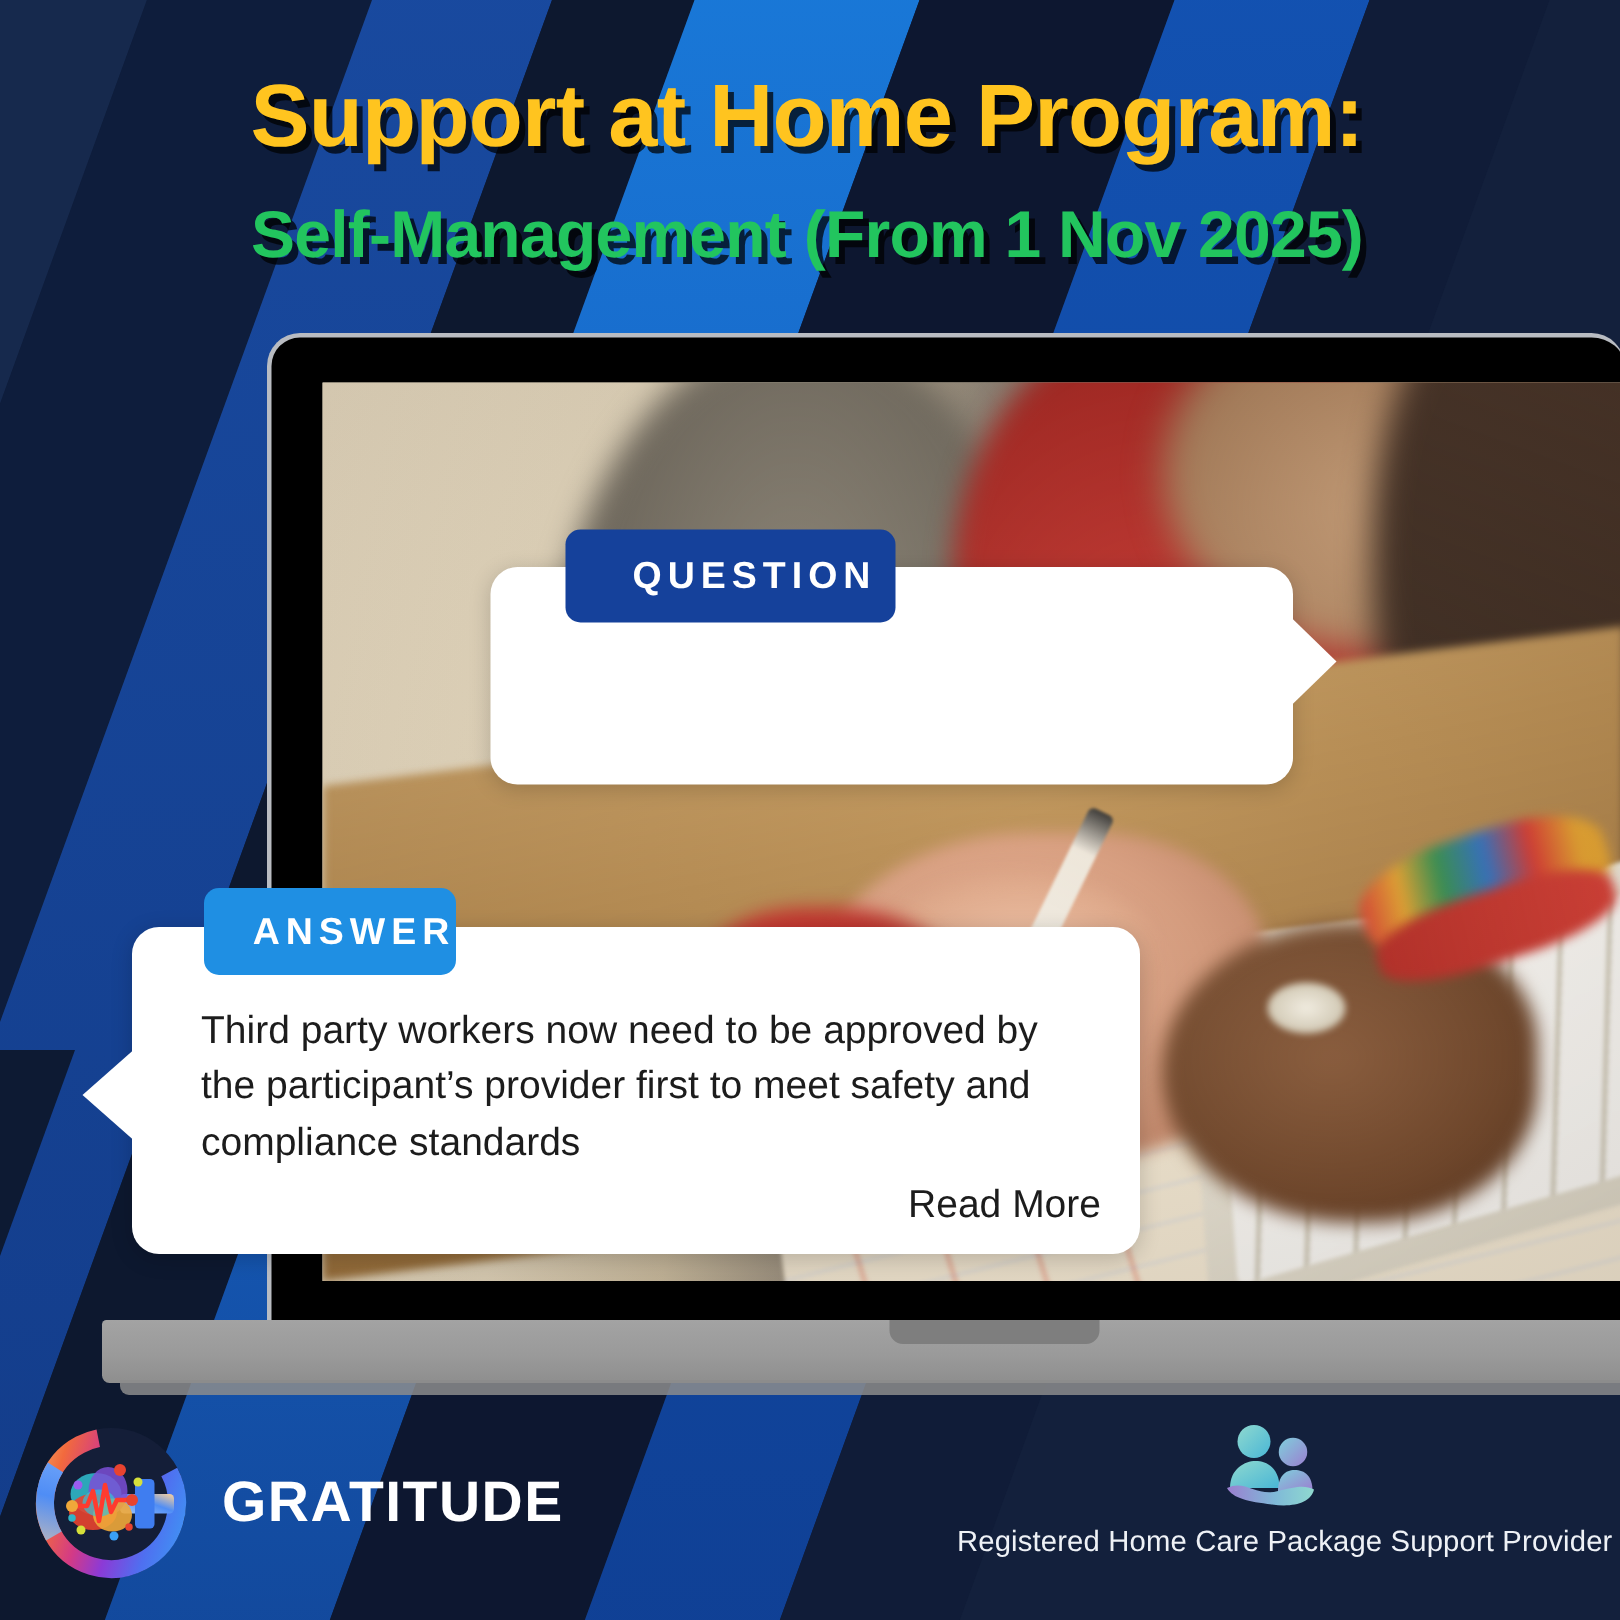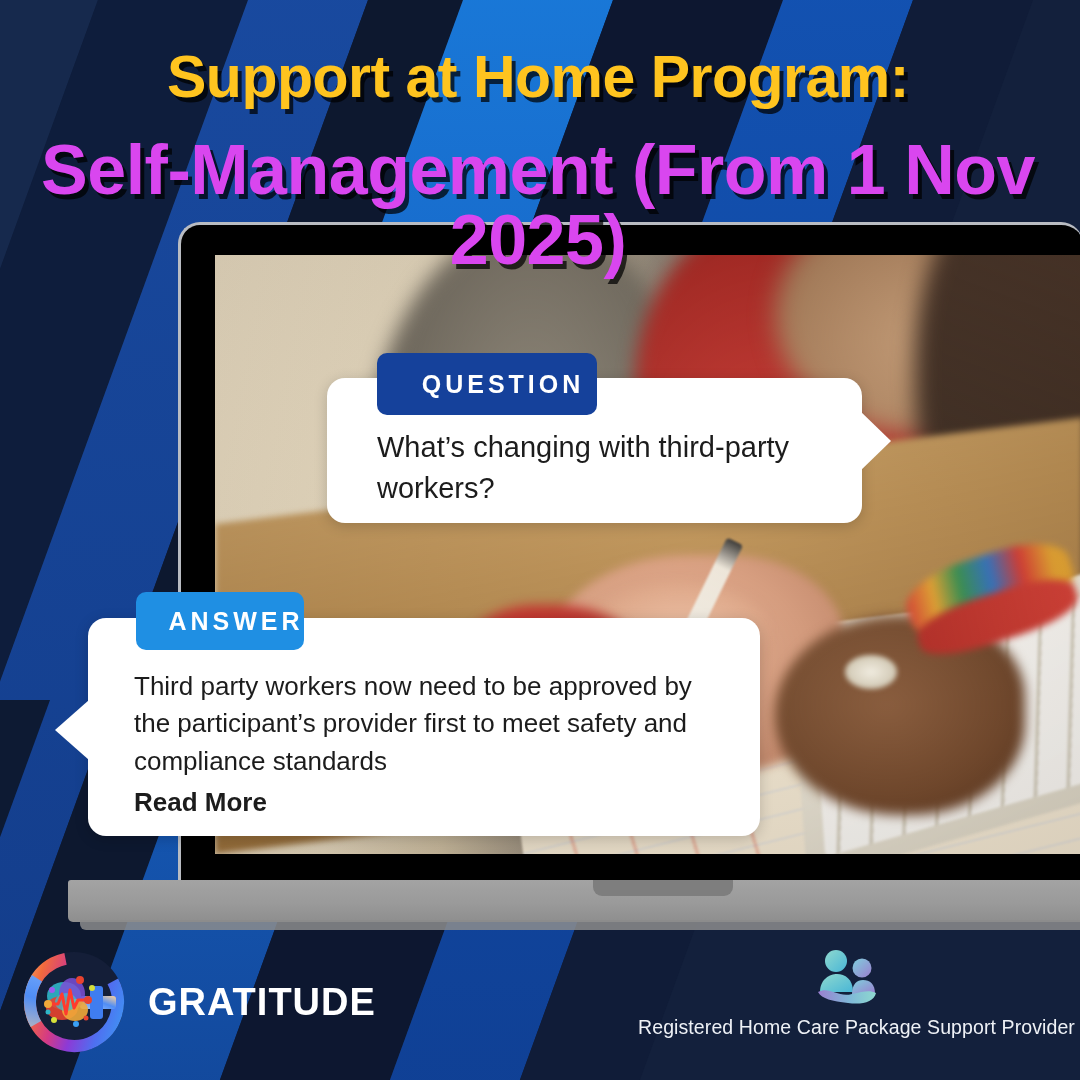--- a/index.html
+++ b/index.html
@@ -34,21 +34,21 @@
     position:absolute; left:0; top:48px; width:1076px;
     text-align:center; z-index:40;
   }
   .title-line {
     font-weight:bold;
     letter-spacing:-0.5px;
     line-height:1.0;
     text-shadow:4px 5px 0 rgba(0,0,0,0.72);
   }
   .title-line-1 { font-size:59px; color:#ffc41f; }
-  .title-line-2 { font-size:70px; color:#d946ef; margin-top:28px; }
+  .title-line-2 { font-size:44px; color:#22c55e; margin-top:28px; }
 
   
   .laptop { position:absolute; left:178px; top:222px; width:905px; z-index:20; }
   .laptop-lid {
     position:relative;
     width:905px; height:660px;
     background:#000;
     border-radius:22px 22px 0 0;
     border-top:3px solid #b9bcc2;
     border-left:3px solid #b9bcc2;
@@ -130,21 +130,21 @@
   .a-tail {
     left:55px; top:700px;
     border-top:30px solid transparent;
     border-bottom:30px solid transparent;
     border-right:34px solid #fff;
   }
   .a-text {
     position:absolute; left:134px; top:668px; width:600px;
     font-size:26px; color:#1c1c1c; line-height:1.44; z-index:63;
   }
-  .a-readmore { font-weight:bold; display:block; margin-top:4px; }
+  .a-readmore { font-weight:normal; display:block; margin-top:4px;text-align:right; }
 
   
   .brand-left {
     position:absolute; left:18px; top:946px;
     display:flex; align-items:center; gap:18px; z-index:70;
   }
   .g-logo { position:relative; width:112px; height:112px; }
   .brand-name {
     color:#fff; font-size:38px; font-weight:bold; letter-spacing:1px;
   }
@@ -234,21 +234,20 @@
 
     <div class="laptop-base">
       <div class="laptop-notch"></div>
     </div>
     <div class="laptop-base-shadow"></div>
   </div>
 
   <div class="tail q-tail"></div>
   <div class="bubble q-bubble"></div>
   <div class="badge q-badge">QUESTION</div>
-  <div class="q-text">What’s changing with third-party workers?</div>
 
   <div class="tail a-tail"></div>
   <div class="bubble a-bubble"></div>
   <div class="badge a-badge">ANSWER</div>
   <div class="a-text">
     <span>Third party workers now need to be approved by the participant’s provider first to meet safety and compliance standards</span>
     <span class="a-readmore">Read More</span>
   </div>
 
   <div class="brand-left">

